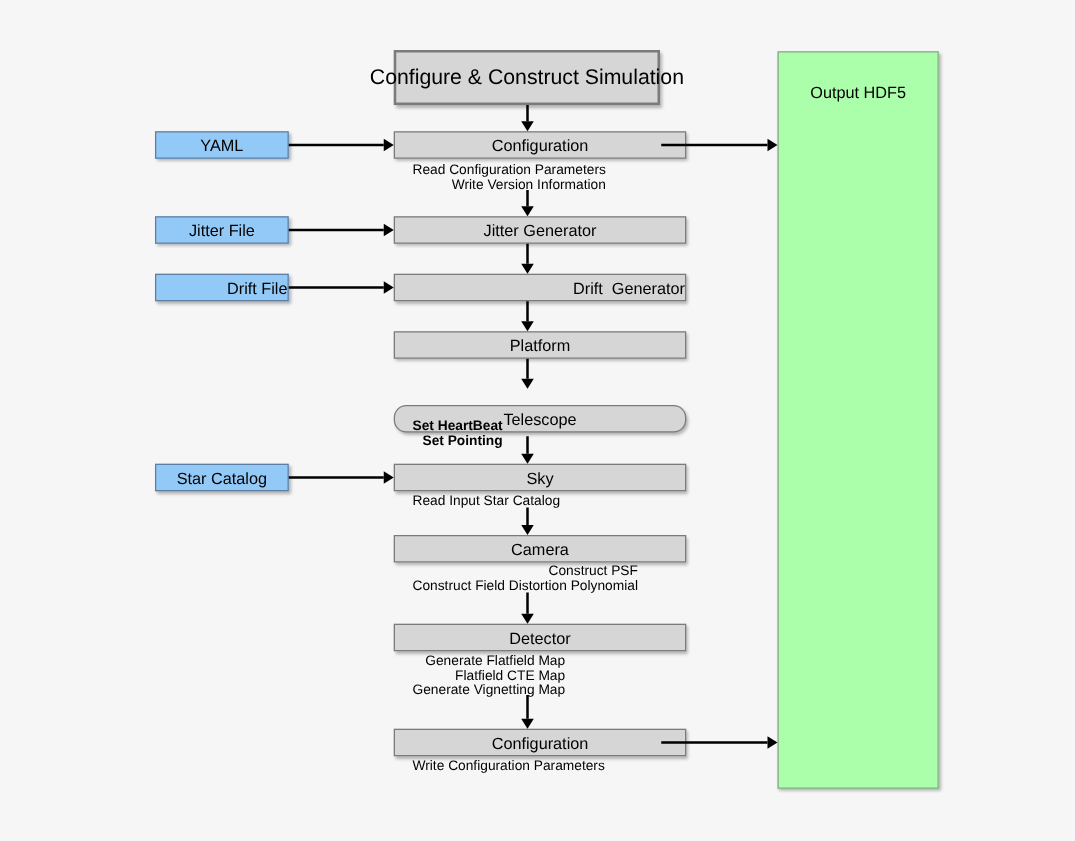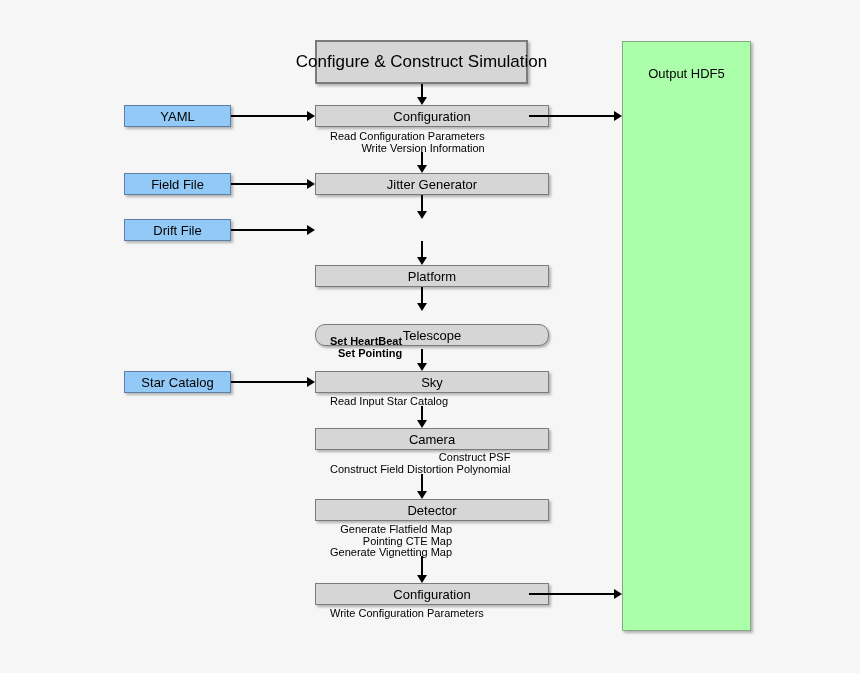--- a/index.html
+++ b/index.html
@@ -14,21 +14,21 @@
        text-align:center;color:#000;box-shadow:1.5px 2px 2.5px rgba(0,0,0,0.28);}
   .box span{white-space:pre;}
   .title-box{left:315px;top:40px;width:213px;height:44px;background:var(--stage-fill);
        border:2px solid var(--stage-border);font-size:17px;line-height:20px;padding:0 10px;}
   .stage{left:315px;width:234px;height:22px;background:var(--stage-fill);
        border:1.5px solid var(--stage-border);font-size:13px;}
   .input{left:124px;width:107px;height:22px;background:var(--input-fill);
        border:1.5px solid var(--input-border);font-size:13px;}
   .output{left:622px;top:41px;width:129px;height:590px;background:var(--output-fill);
        border:1.5px solid var(--output-border);font-size:13px;align-items:flex-start;padding-top:24px;}
-  .s0{top:105px;} .s1{top:173px;} .s2{top:219px;} .s3{top:265px;} .s4{top:324px;border-radius:10px;}
+  .s0{top:105px;} .s1{top:173px;} .s2{top:219px;justify-content:flex-end;} .s3{top:265px;} .s4{top:324px;border-radius:10px;}
   .s5{top:371px;} .s6{top:428px;} .s7{top:499px;} .s8{top:583px;}
   .notes{position:absolute;left:330px;font-size:11px;line-height:11.5px;color:#000;}
   .notes div{white-space:pre;text-align:right;}
   .n0{top:131px;} .n4{top:336px;font-weight:bold;} .n5{top:396px;} .n6{top:452px;} .n7{top:524px;} .n8{top:608px;}
   .vline{position:absolute;left:421px;width:2px;background:var(--arrow);}
   .hline{position:absolute;height:2px;background:var(--arrow);}
   .ah-down{position:absolute;left:417px;width:0;height:0;
        border-left:5px solid transparent;border-right:5px solid transparent;border-top:8px solid var(--arrow);}
   .ah-right{position:absolute;width:0;height:0;
        border-top:5px solid transparent;border-bottom:5px solid transparent;border-left:8px solid var(--arrow);}
@@ -43,34 +43,37 @@
   </div>
 
   <div class="box output">
     <span>Output HDF5</span>
   </div>
 
   <div class="box input s0">
     <span>YAML</span>
   </div>
   <div class="box input s1">
-    <span>Field File</span>
+    <span>Jitter File</span>
   </div>
   <div class="box input s2">
     <span>Drift File</span>
   </div>
   <div class="box input s5">
     <span>Star Catalog</span>
   </div>
 
   <div class="box stage s0">
     <span>Configuration</span>
   </div>
   <div class="box stage s1">
     <span>Jitter Generator</span>
+  </div>
+  <div class="box stage s2">
+    <span>Drift  Generator</span>
   </div>
   <div class="box stage s3">
     <span>Platform</span>
   </div>
   <div class="box stage s4">
     <span>Telescope</span>
   </div>
   <div class="box stage s5">
     <span>Sky</span>
   </div>
@@ -94,21 +97,21 @@
   </div>
   <div class="notes n5">
     <div>Read Input Star Catalog</div>
   </div>
   <div class="notes n6">
     <div>Construct PSF</div>
     <div>Construct Field Distortion Polynomial</div>
   </div>
   <div class="notes n7">
     <div>Generate Flatfield Map</div>
-    <div>Pointing CTE Map</div>
+    <div>Flatfield CTE Map</div>
     <div>Generate Vignetting Map</div>
   </div>
   <div class="notes n8">
     <div>Write Configuration Parameters</div>
   </div>
 
   <div class="vline" style="top:84px;height:13px;"></div>
   <div class="ah-down" style="top:97px;"></div>
 
   <div class="vline" style="top:152px;height:13px;"></div>

